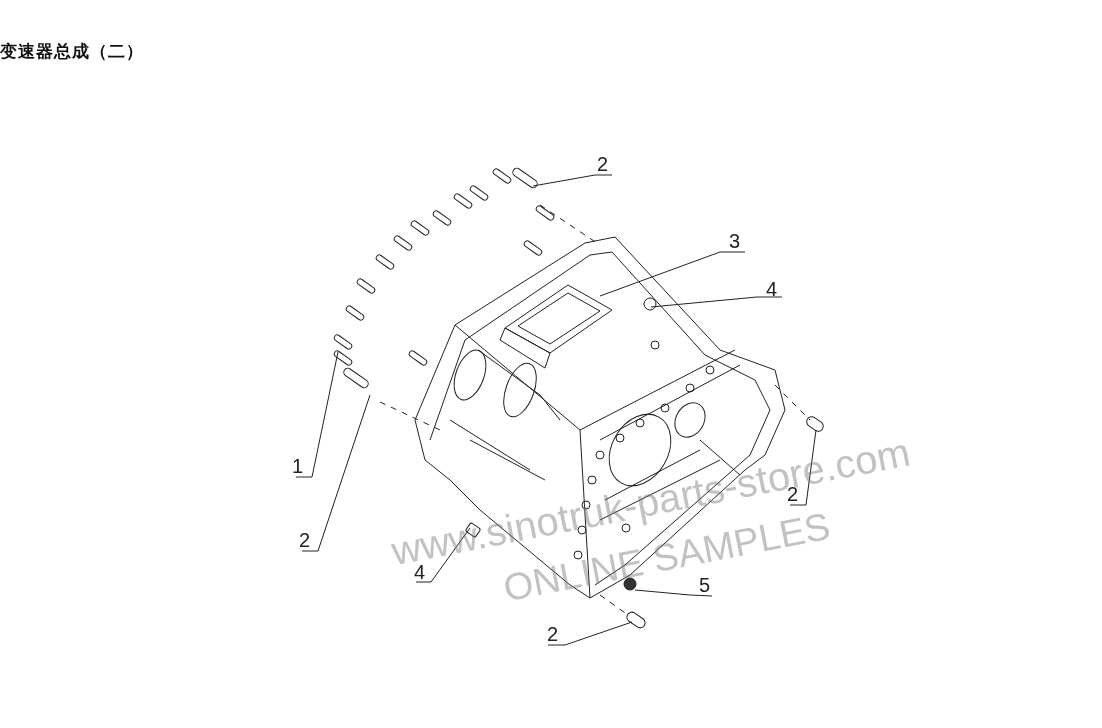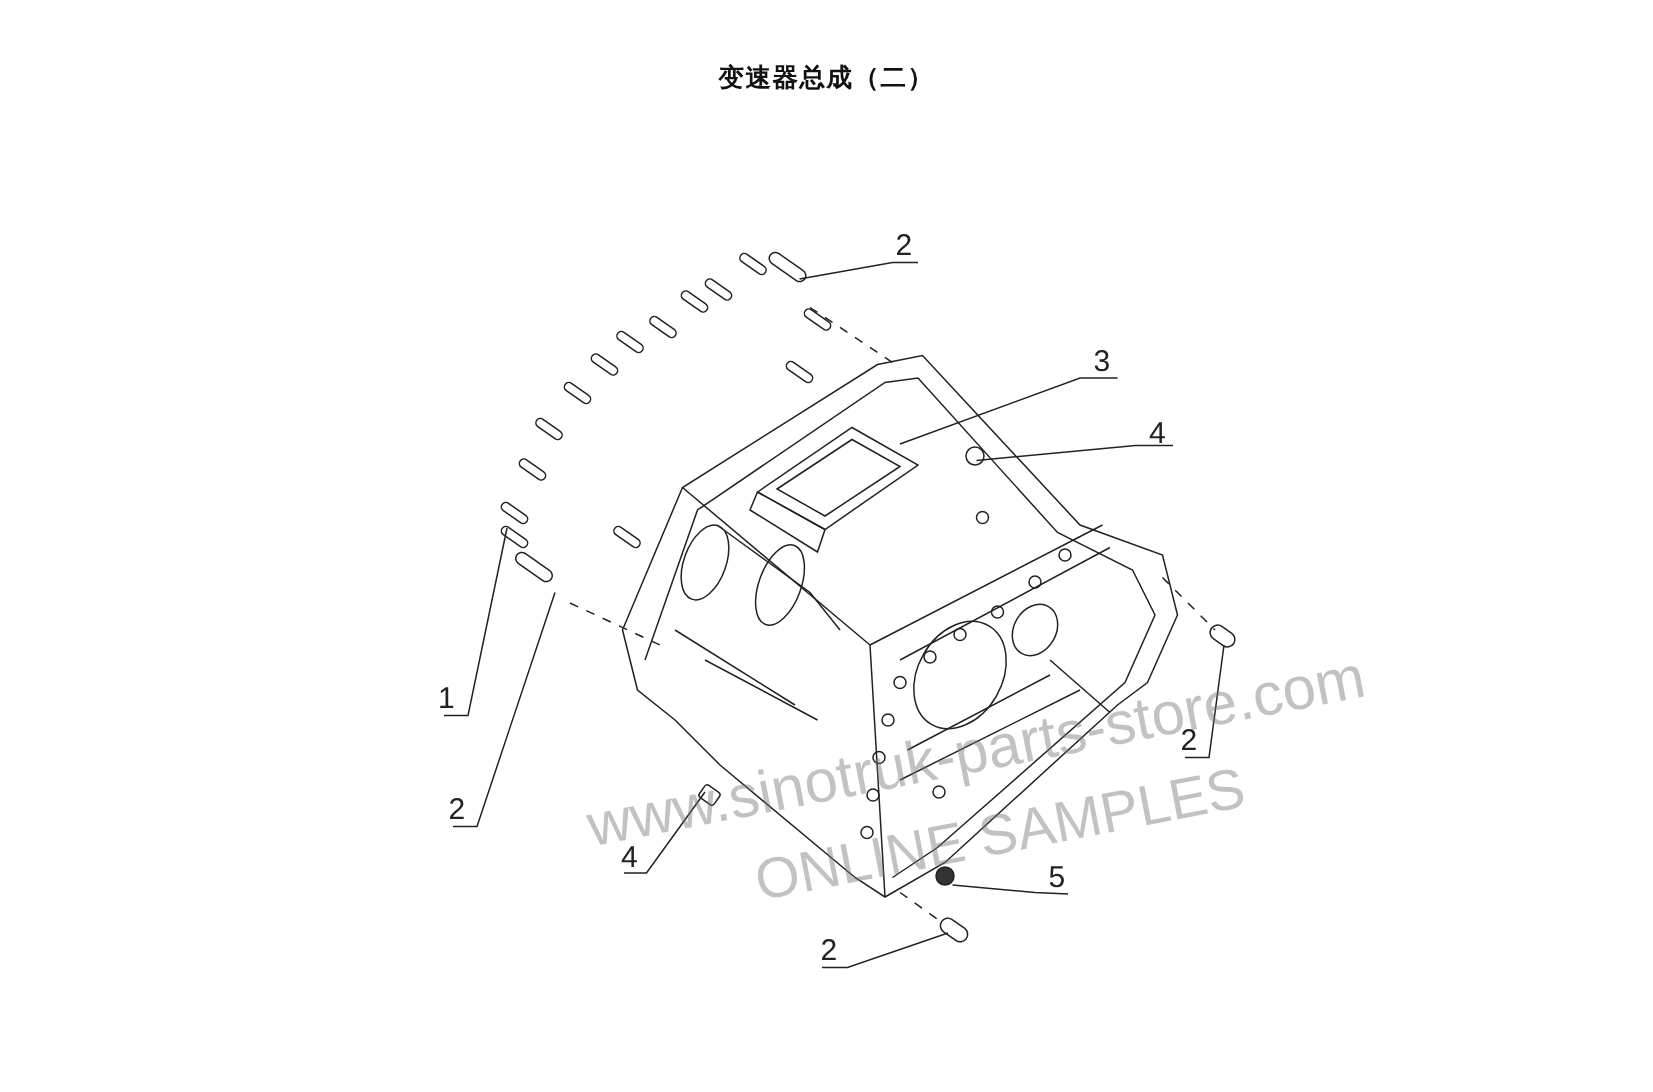--- a/index.html
+++ b/index.html
@@ -1,17 +1,17 @@
 <!DOCTYPE html>
 <html><head>
 <meta charset="utf-8">
 <style>
   html,body{margin:0;padding:0;background:#ffffff;}
   body{width:1102px;height:728px;position:relative;overflow:hidden;font-family:"DejaVu Serif",serif;}
-  .title{position:absolute;left:0;width:1102px;top:40px;text-align:center;font-size:17px;font-weight:bold;color:#111;letter-spacing:1px;}
+  .title{position:absolute;left:0;width:1102px;top:40px;font-size:17px;font-weight:bold;color:#111;letter-spacing:1px;}
   svg{position:absolute;left:0;top:0;}
   .callout{position:absolute;font-family:"Liberation Sans",sans-serif;font-size:20px;color:#222;line-height:1;}
   .wm{position:absolute;font-family:"Liberation Sans",sans-serif;color:rgba(120,120,120,0.45);white-space:nowrap;transform-origin:left top;}
   .wm1{left:388px;top:530px;font-size:40px;transform:rotate(-11deg);}
   .wm2{left:500px;top:568px;font-size:38px;transform:rotate(-11deg);}
 </style>
 </head>
 <body>
 
 <div class="title">变速器总成（二）</div>

